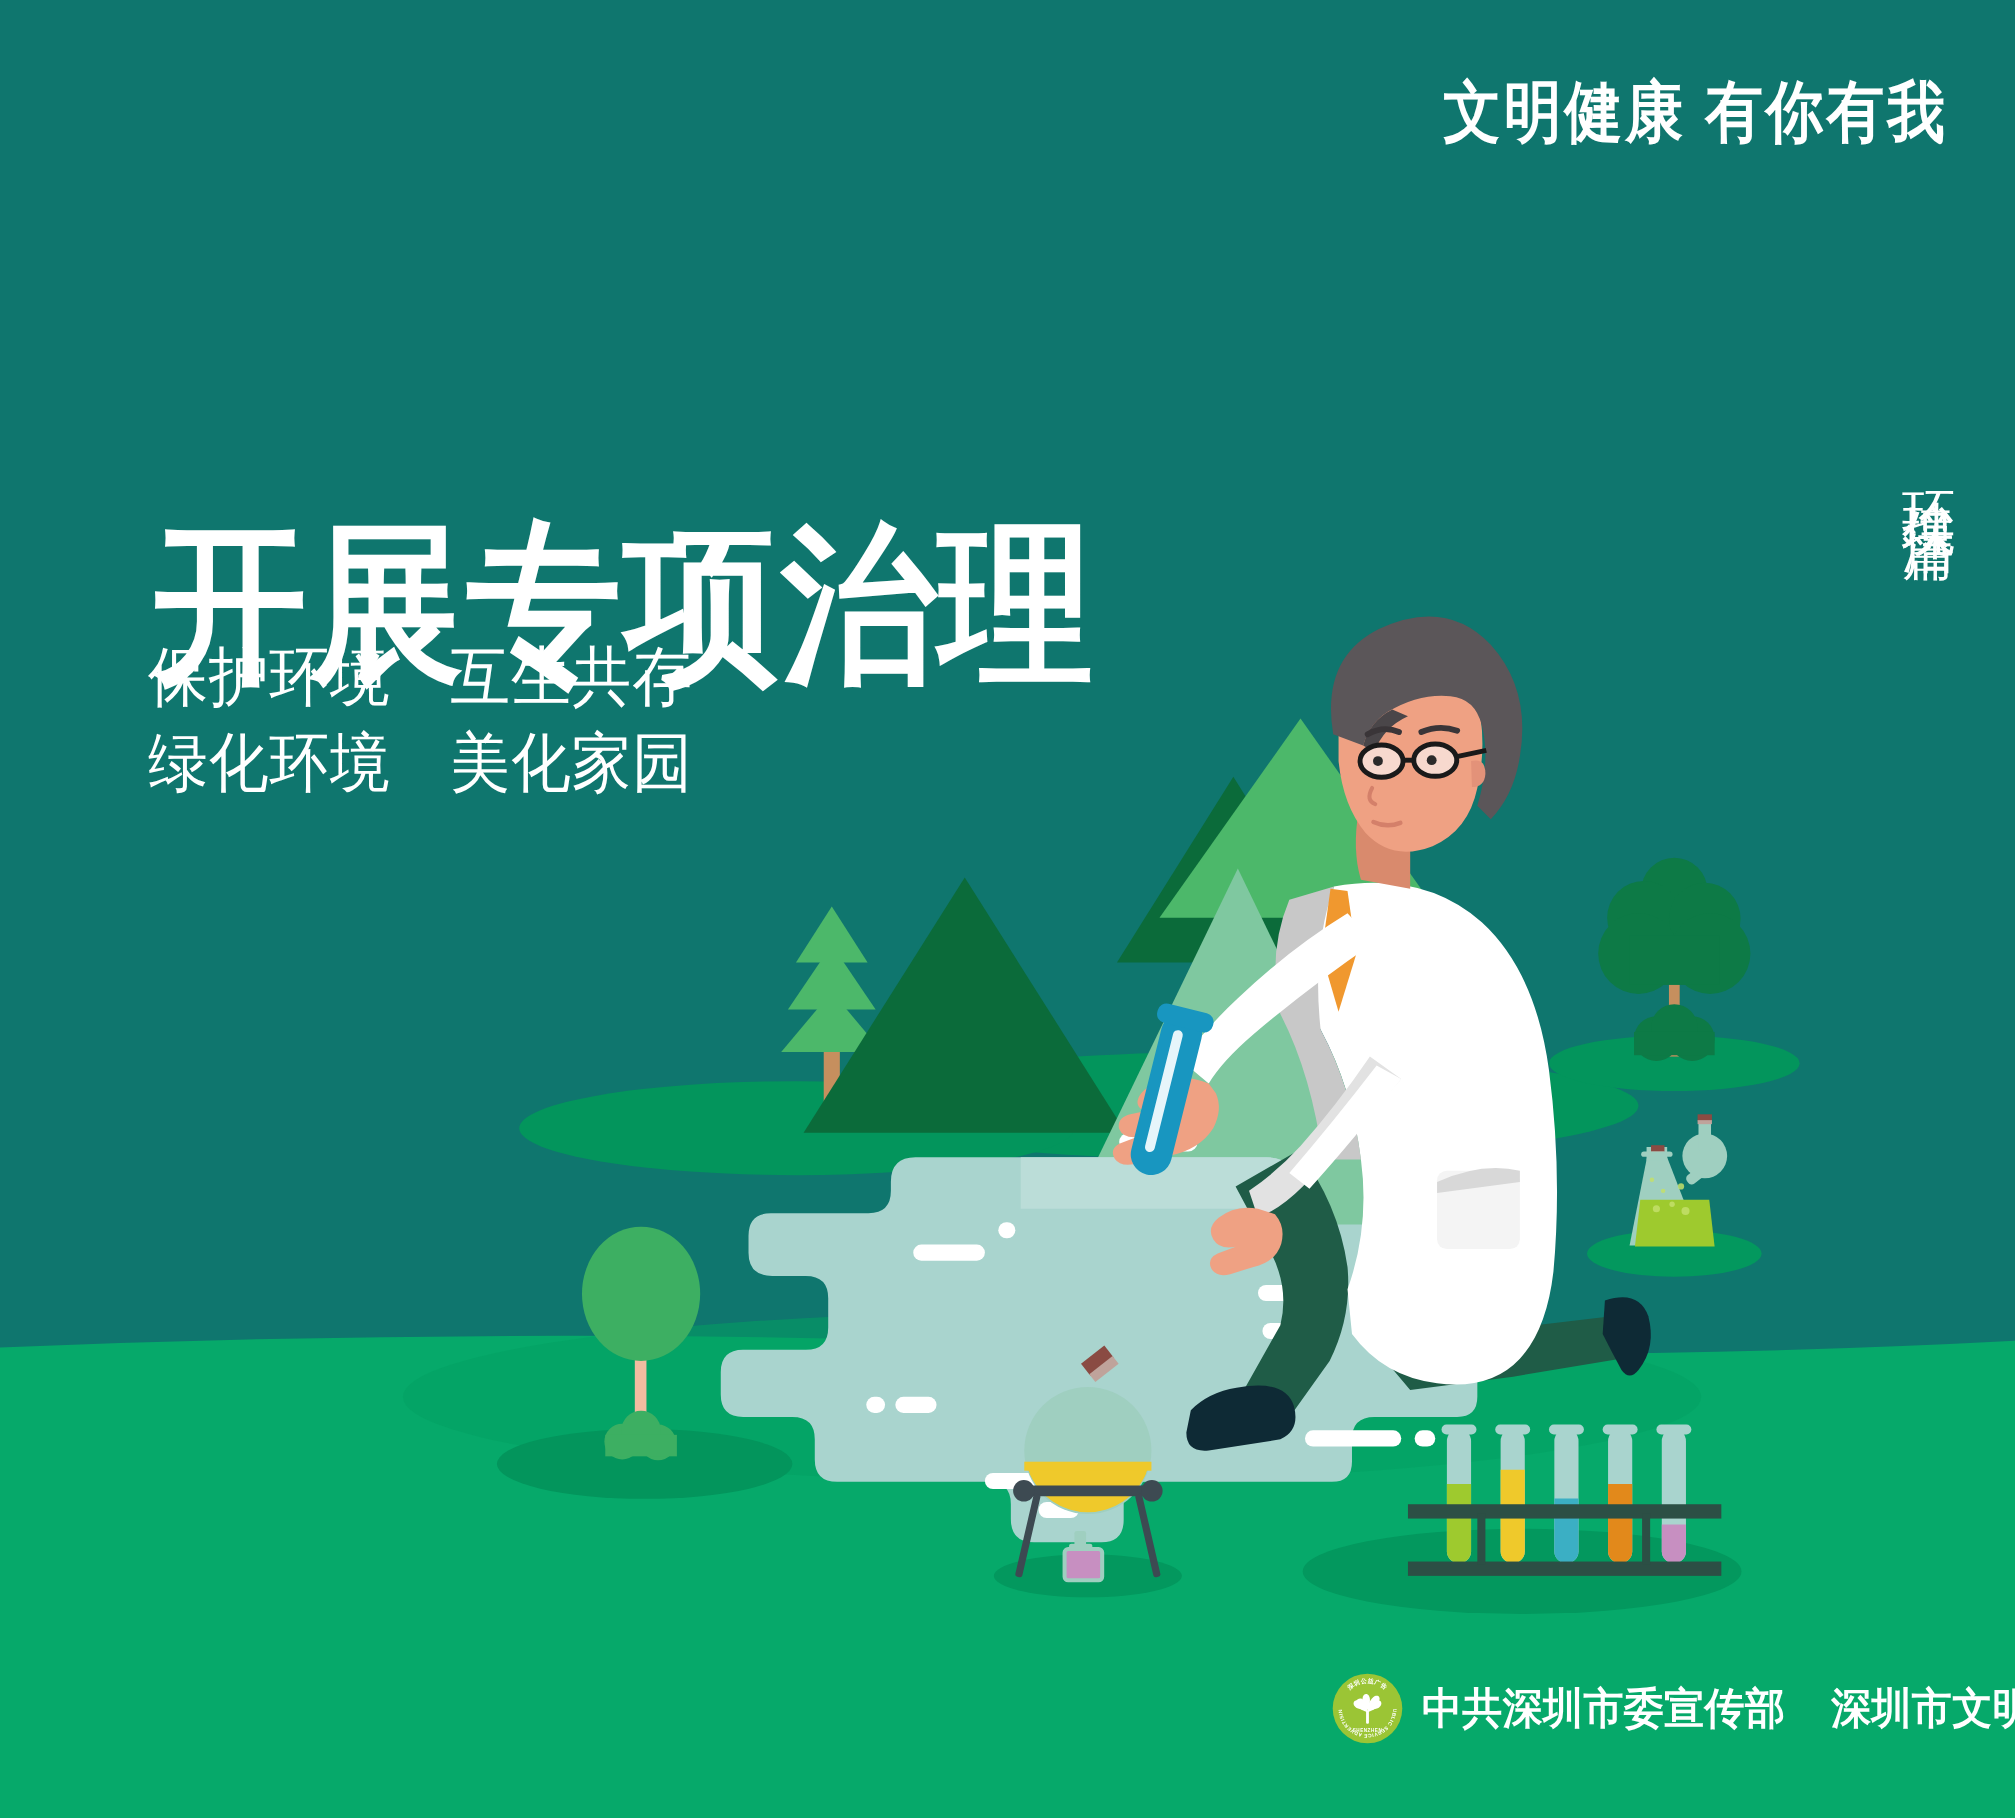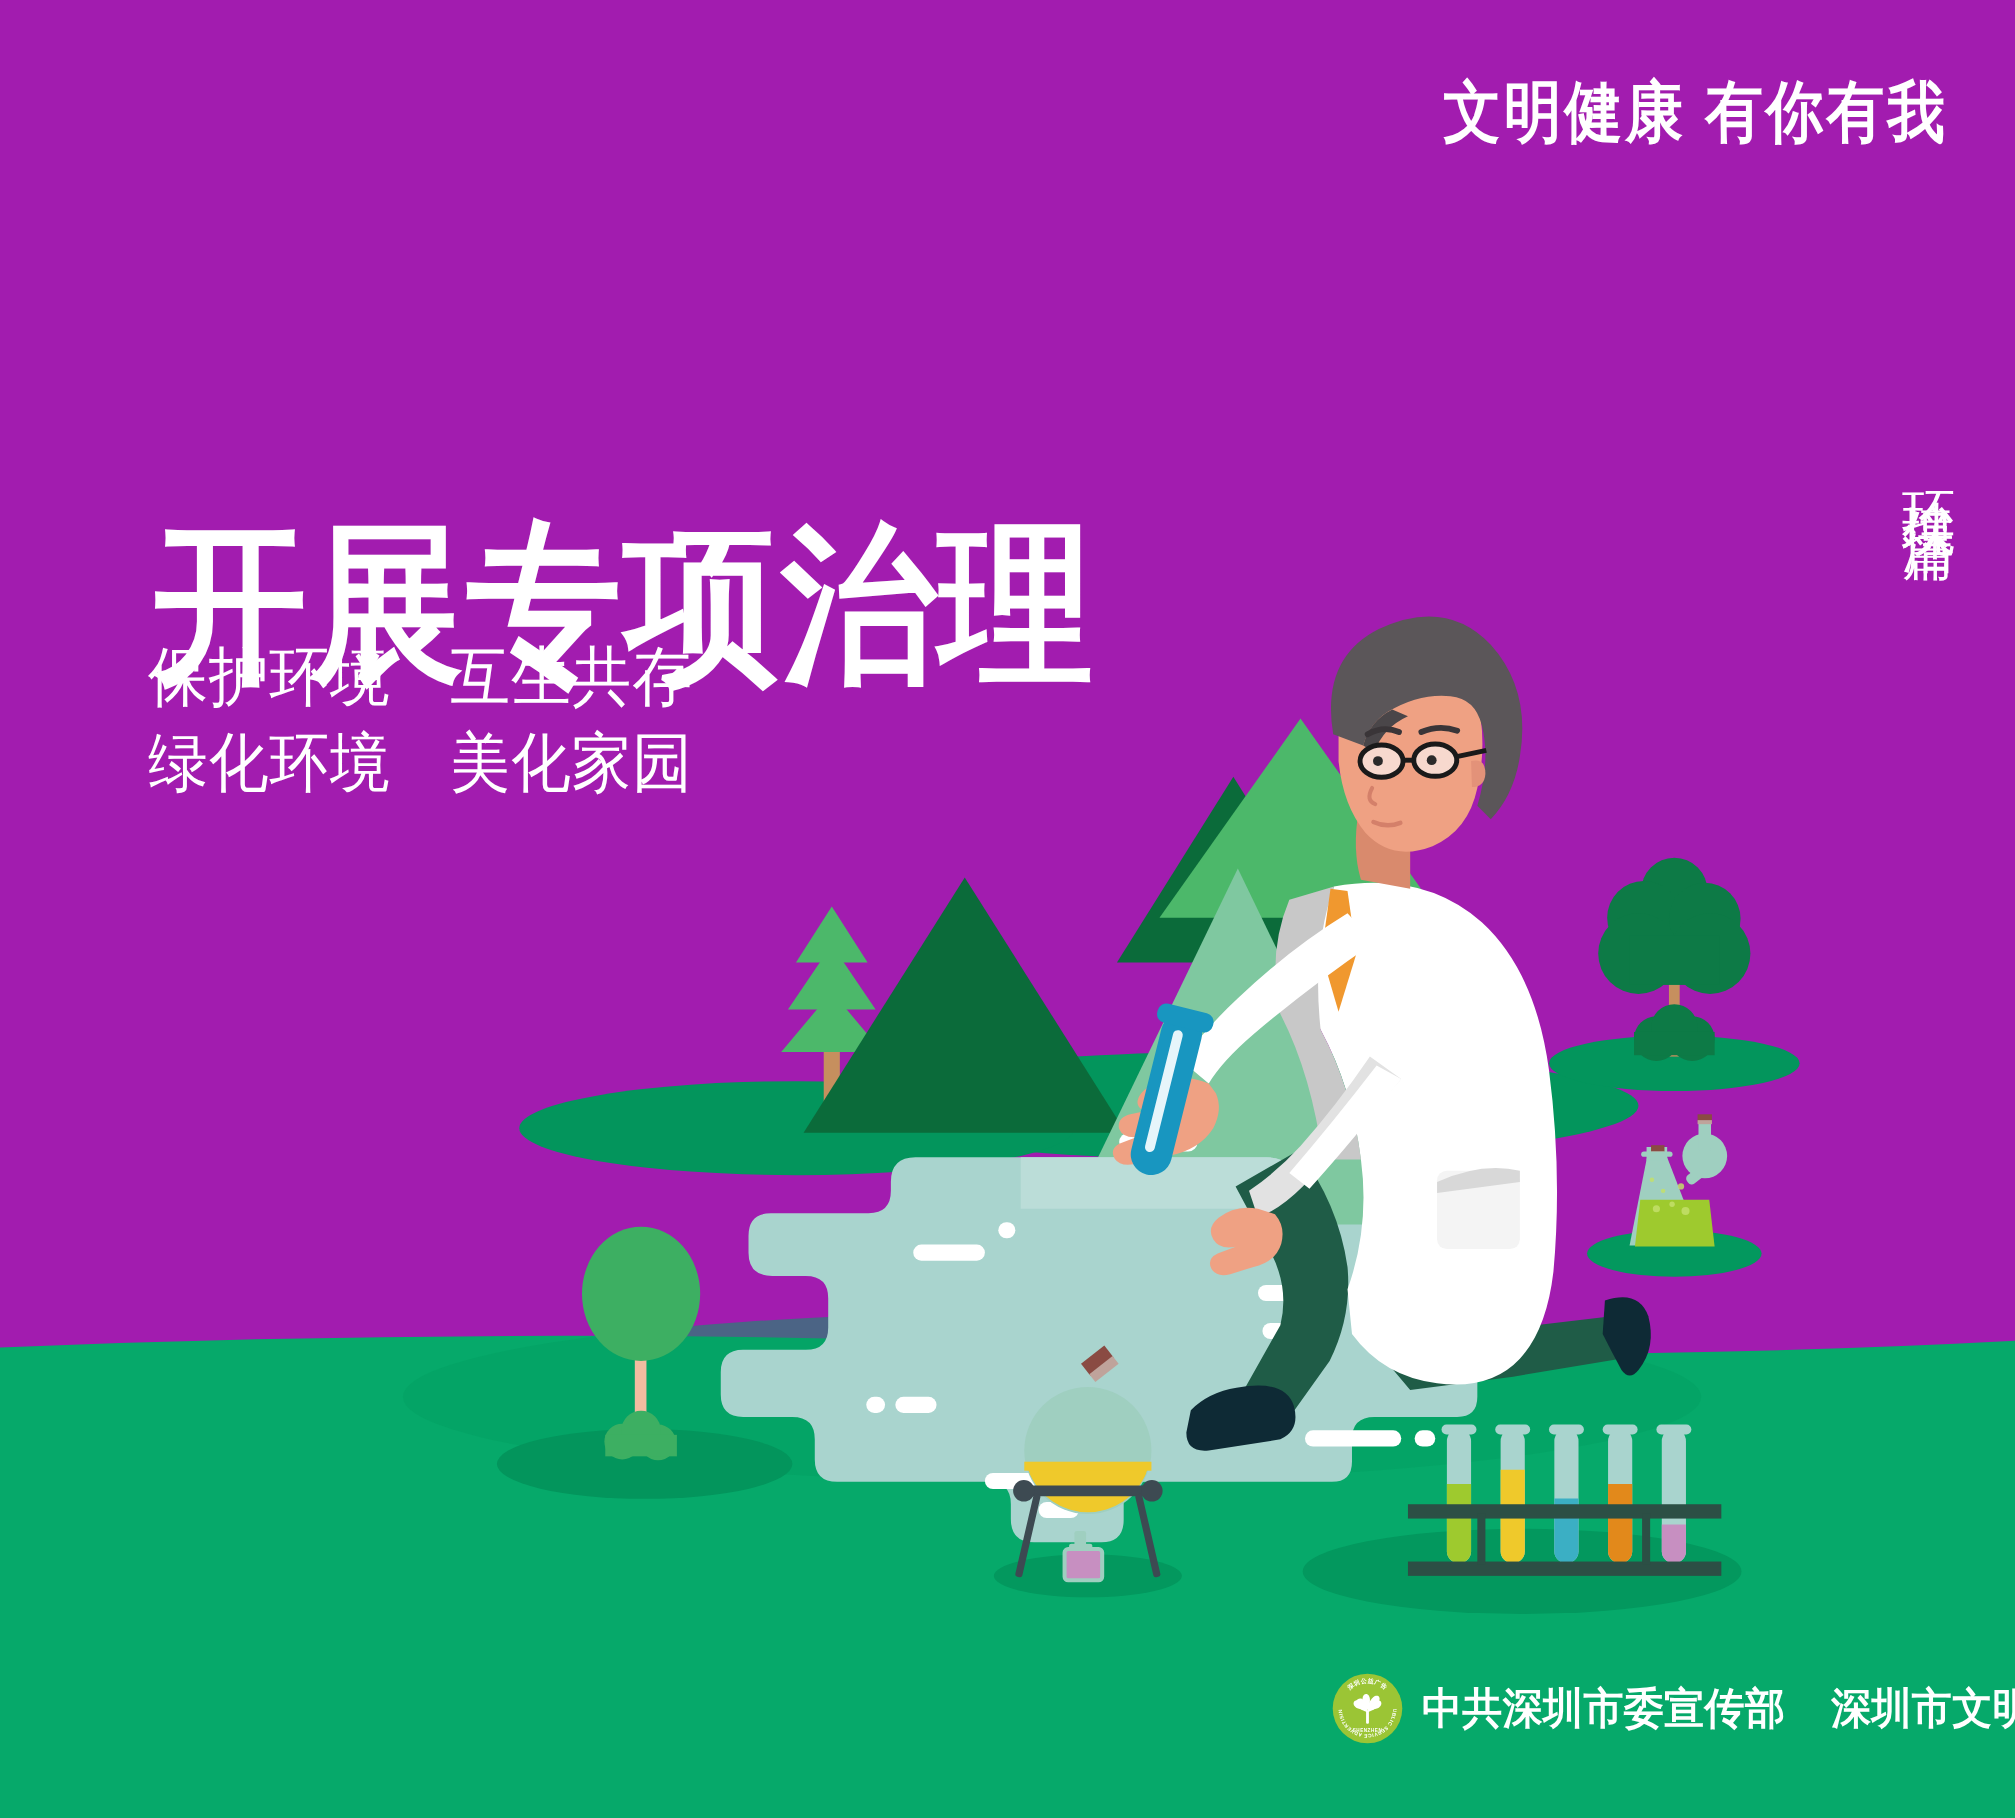--- a/index.html
+++ b/index.html
@@ -4,21 +4,21 @@
 <style>
   html, body {
     margin: 0;
     padding: 0;
     background: #ffffff;
   }
   #poster {
     position: relative;
     width: 2015px;
     height: 1819px;
-    background: #a21caf;
+    background: #0f766e;
     overflow: hidden;
     font-family: "Liberation Sans", "DejaVu Sans", sans-serif;
   }
 
   
   .slogan-top {
     position: absolute;
     top: 78px;
     right: 67px;
     color: #ffffff;

